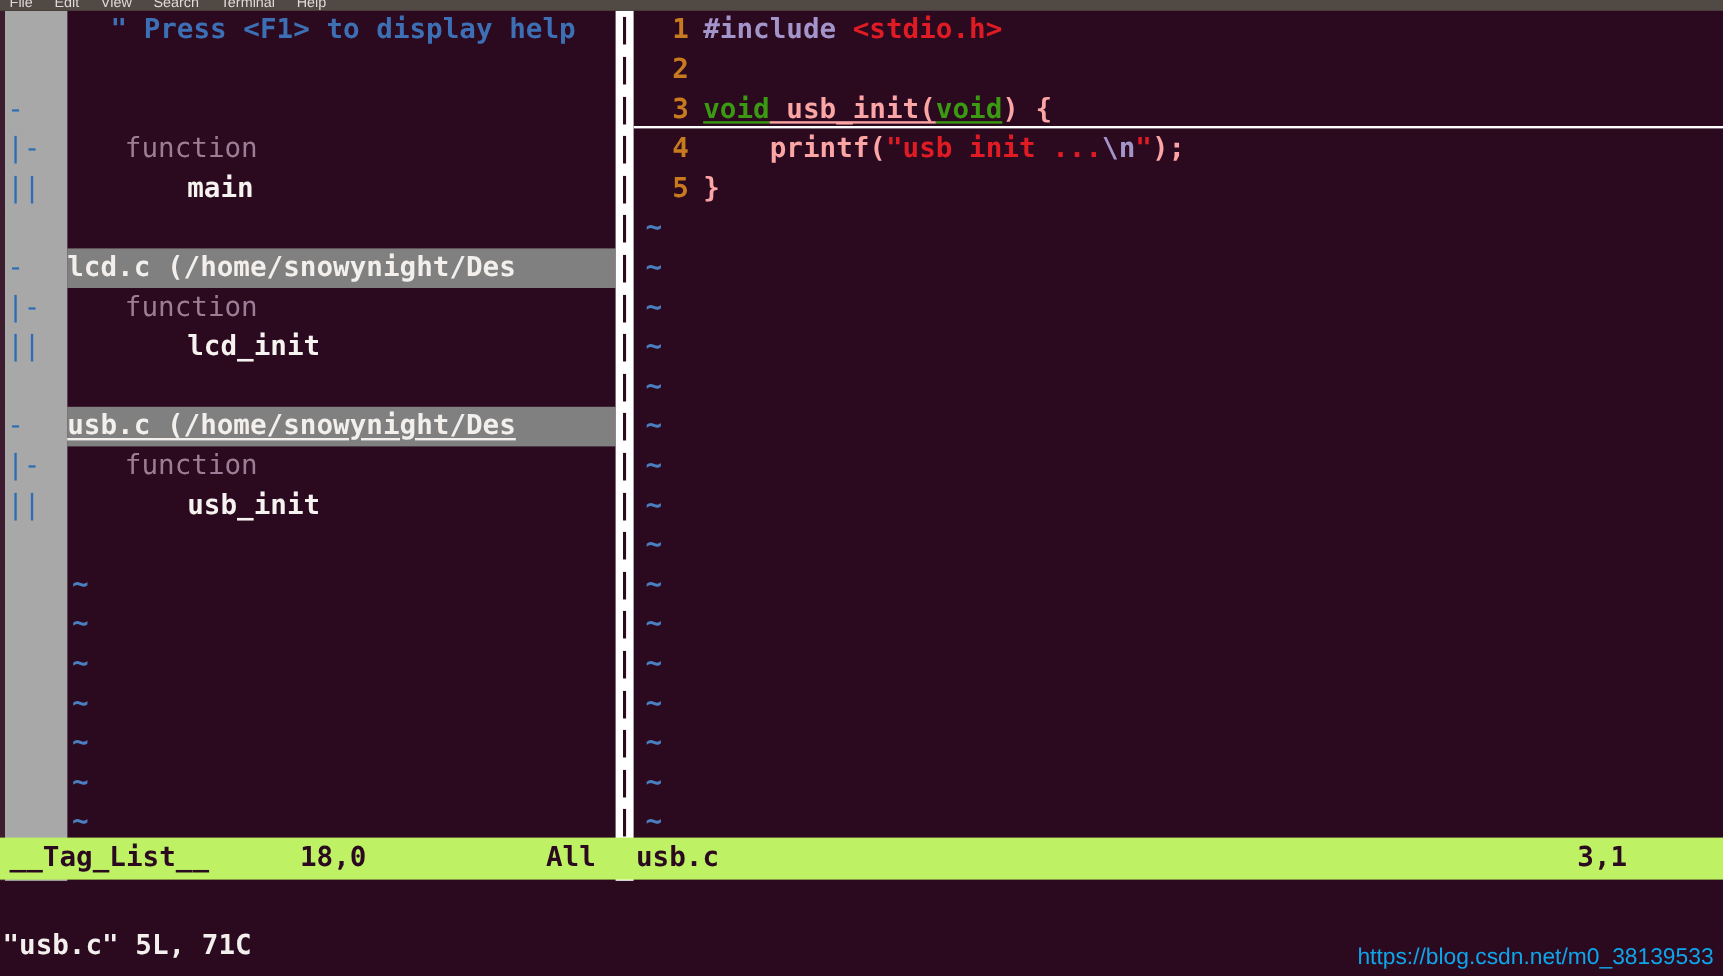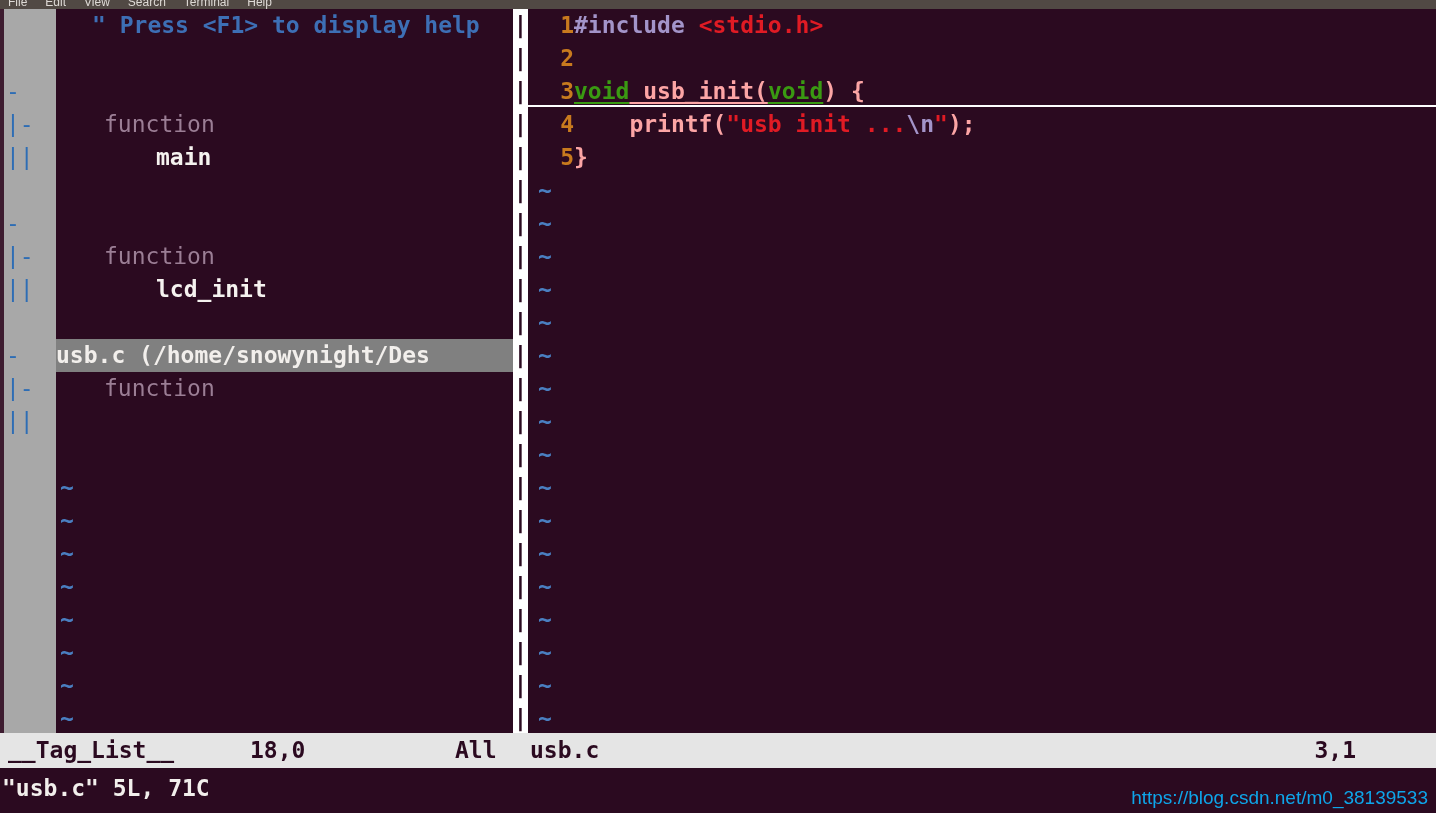--- a/index.html
+++ b/index.html
@@ -117,20 +117,21 @@
     line-height: 33px;
     white-space: pre;
   }
   .tl-text.header {
     background: #808080;
     color: #f2efec;
     width: 457px;
     font-weight: bold;
   }
   .tl-text.header.current {
+    text-decoration: underline;
     text-underline-offset: 3px;
   }
   .tl-text.kind {
     color: #9b7e95;
     padding-left: 48px;
   }
   .tl-text.tag {
     color: #f5f2ef;
     font-weight: bold;
     padding-left: 100px;
@@ -185,21 +186,21 @@
     position: absolute;
     left: 0; top: 0;
     width: 46px;
     text-align: right;
     color: #c87a1e;
     font-weight: bold;
     line-height: 33px;
   }
   .src-code {
     position: absolute;
-    left: 46px; top: 0;
+    left: 58px; top: 0;
     line-height: 33px;
     white-space: pre;
     color: #f2efec;
     font-weight: bold;
   }
   .src-row.cursorline .cl-underline {
     position: absolute;
     left: 0; top: 30px;
     width: 908px;
     height: 2px;
@@ -217,24 +218,24 @@
   .s-pre   { color: #a394c9; }
   .s-str   { color: #e01b24; }
   .s-type  { color: #3a9a12; }
   .s-esc   { color: #a394c9; }
   .s-plain { color: #fca5a5; }
   .s-under { text-decoration: underline; text-underline-offset: 3px; }
 
   
   .statusline {
     position: absolute;
-    left: 0; top: 724px;
+    left: 0; top: 689px;
     width: 1436px;
     height: 35px;
-    background: #e5e5e5;
+    background: #bef264;
     color: #2b0a20;
     font-size: 23px;
     line-height: 35px;
     white-space: pre;
     font-weight: bold;
     z-index: 10;
   }
   .statusline .seg {
     position: absolute;
     top: 0;
@@ -296,27 +297,27 @@
 
     <div class="pane-left">
       <div class="foldcol"></div>
       <div class="tl-rows" id="taglist-rows">
           <div class="tl-row"><div class="tl-fold"></div><div class="tl-text comment">" Press &lt;F1&gt; to display help</div></div>
           <div class="tl-row"><div class="tl-fold"></div><div class="tl-text blank"></div></div>
           <div class="tl-row"><div class="tl-fold">-</div></div>
           <div class="tl-row"><div class="tl-fold">|-</div><div class="tl-text kind">function</div></div>
           <div class="tl-row"><div class="tl-fold">||</div><div class="tl-text tag">main</div></div>
           <div class="tl-row"><div class="tl-fold"></div><div class="tl-text blank"></div></div>
-          <div class="tl-row"><div class="tl-fold">-</div></div>
+          <div class="tl-row"><div class="tl-fold">-</div><div class="tl-text header">lcd.c (/home/snowynight/Des</div></div>
           <div class="tl-row"><div class="tl-fold">|-</div><div class="tl-text kind">function</div></div>
           <div class="tl-row"><div class="tl-fold">||</div><div class="tl-text tag">lcd_init</div></div>
           <div class="tl-row"><div class="tl-fold"></div><div class="tl-text blank"></div></div>
           <div class="tl-row"><div class="tl-fold">-</div><div class="tl-text header current">usb.c (/home/snowynight/Des</div></div>
           <div class="tl-row"><div class="tl-fold">|-</div><div class="tl-text kind">function</div></div>
-          <div class="tl-row"><div class="tl-fold">||</div></div>
+          <div class="tl-row"><div class="tl-fold">||</div><div class="tl-text tag">usb_init</div></div>
           <div class="tl-row"><div class="tl-fold"></div><div class="tl-text blank"></div></div>
           <div class="tl-row"><div class="tl-fold"></div><div class="tl-text tilde">~</div></div>
           <div class="tl-row"><div class="tl-fold"></div><div class="tl-text tilde">~</div></div>
           <div class="tl-row"><div class="tl-fold"></div><div class="tl-text tilde">~</div></div>
           <div class="tl-row"><div class="tl-fold"></div><div class="tl-text tilde">~</div></div>
           <div class="tl-row"><div class="tl-fold"></div><div class="tl-text tilde">~</div></div>
           <div class="tl-row"><div class="tl-fold"></div><div class="tl-text tilde">~</div></div>
           <div class="tl-row"><div class="tl-fold"></div><div class="tl-text tilde">~</div></div>
           <div class="tl-row"><div class="tl-fold"></div><div class="tl-text tilde">~</div></div>
         </div>

